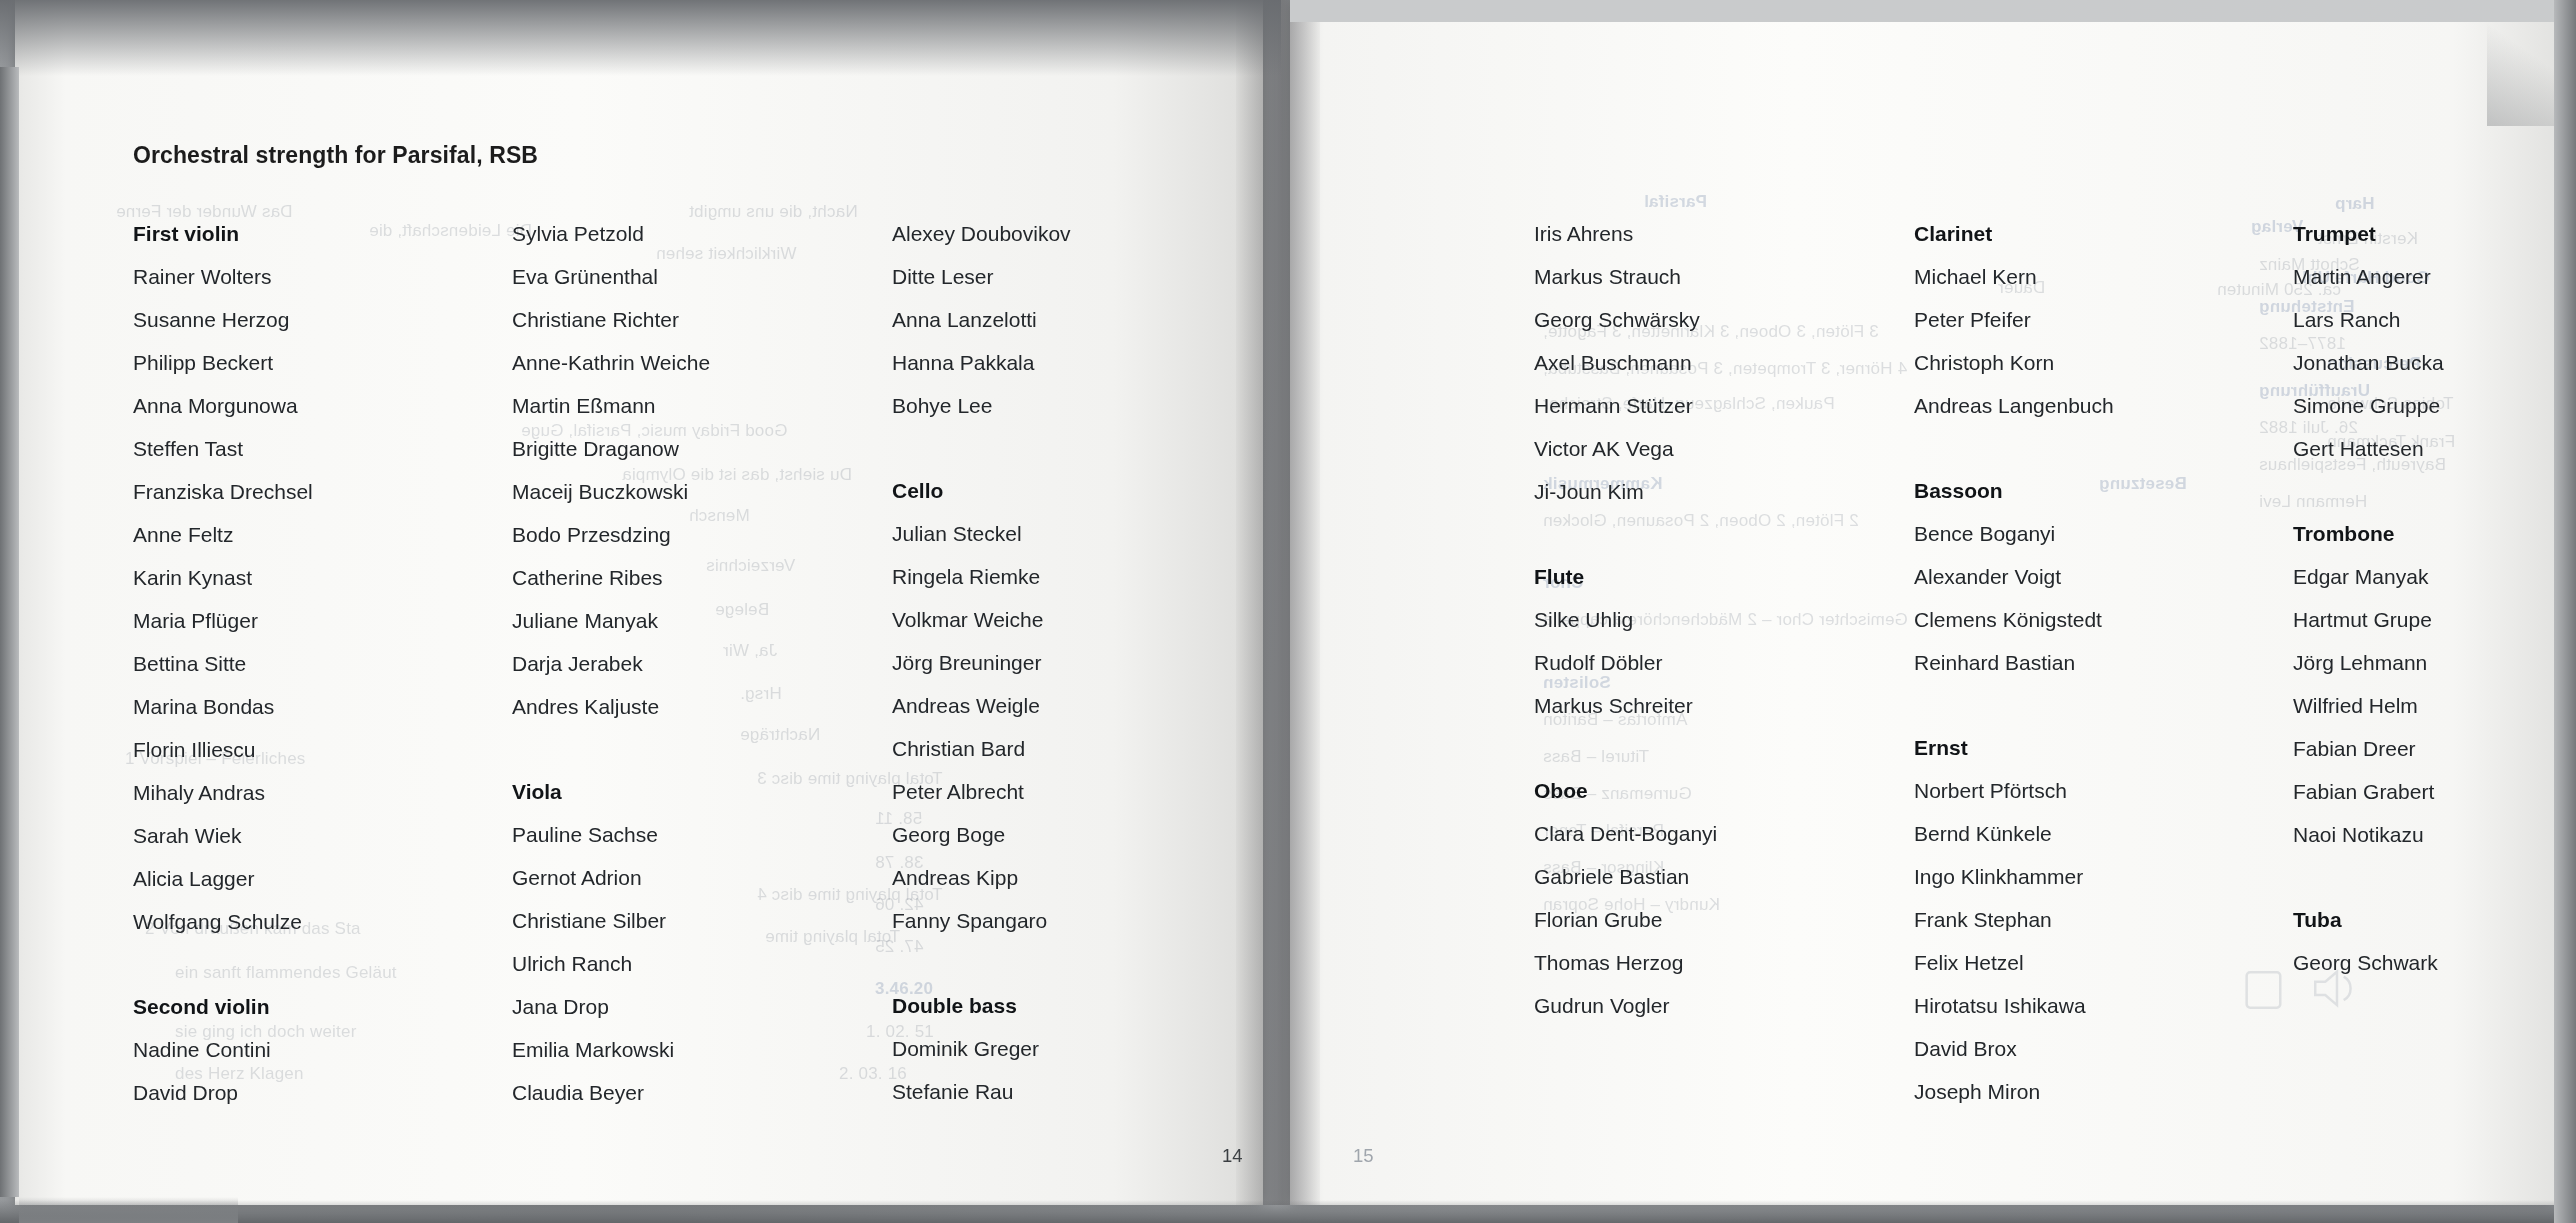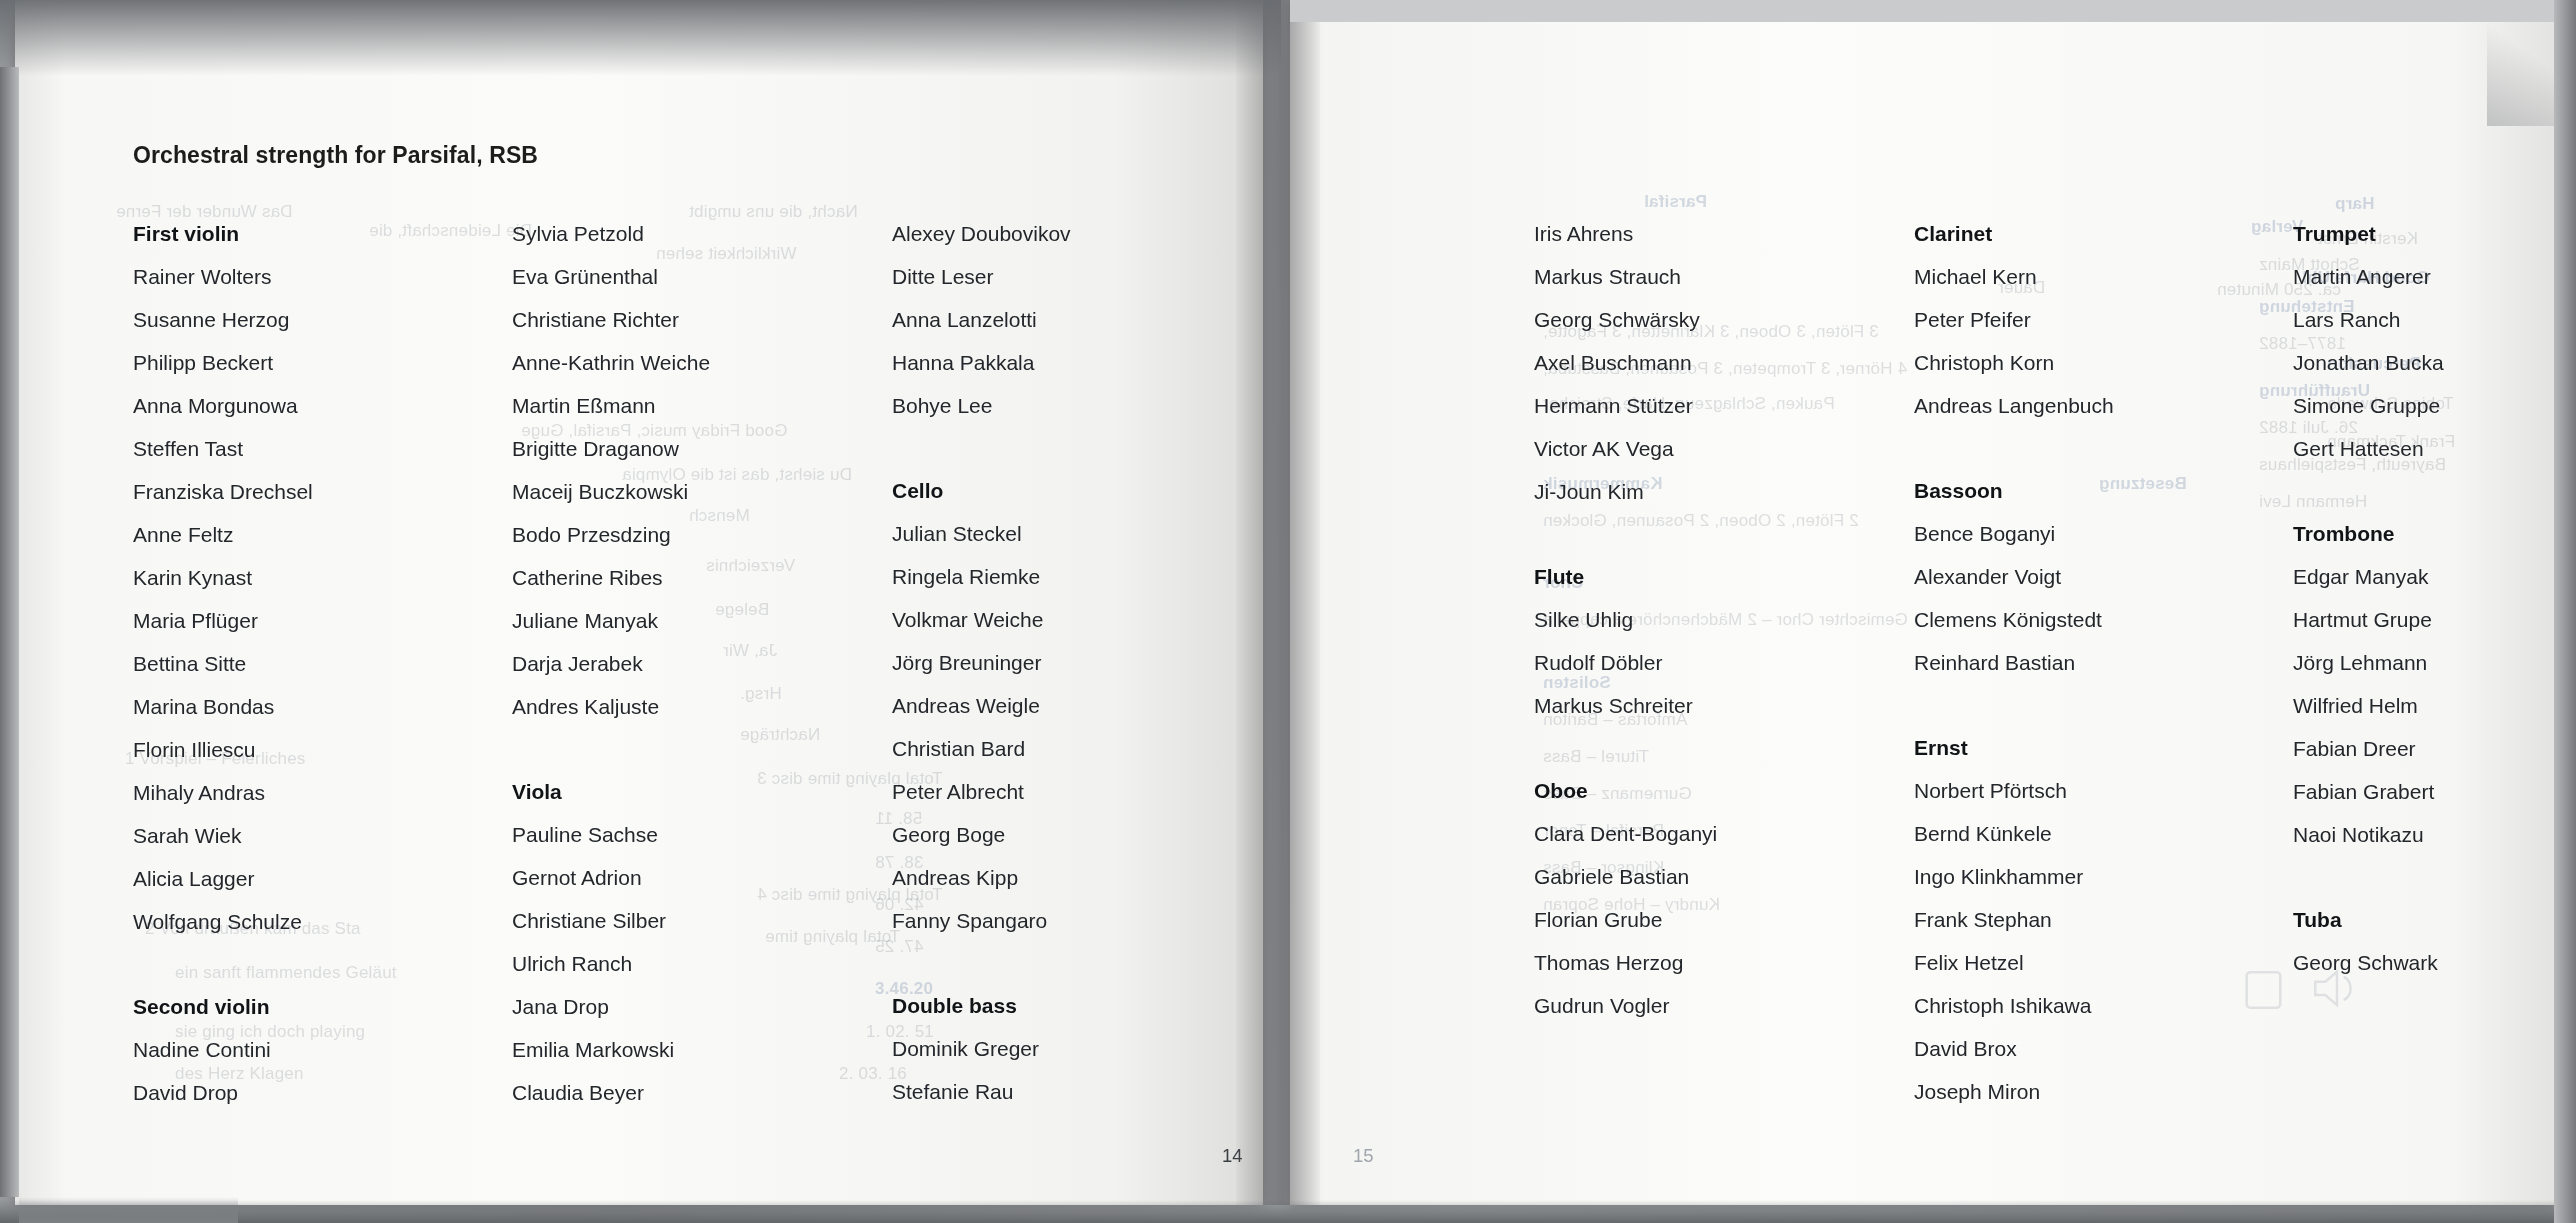--- a/index.html
+++ b/index.html
@@ -178,21 +178,21 @@
     <div class="ghost mirror" style="left:700px; top:600px;">Belege</div>
     <div class="ghost mirror" style="left:708px; top:641px;">Ja, Wir</div>
     <div class="ghost mirror" style="left:725px; top:684px;">Hrsg.</div>
     <div class="ghost mirror" style="left:725px; top:725px;">Nachträge</div>
     <div class="ghost mirror" style="left:742px; top:769px;">Total playing time disc 3</div>
     <div class="ghost mirror" style="left:742px; top:885px;">Total playing time disc 4</div>
     <div class="ghost mirror" style="left:750px; top:927px;">Total playing time</div>
     <div class="ghost" style="left:110px; top:749px;text-align:center;">1  Vorspiel  –  Feierliches</div>
     <div class="ghost" style="left:110px; top:919px;margin-left:20px;">2  Von draußen kam das Sta</div>
     <div class="ghost" style="left:160px; top:963px;">ein sanft flammendes Geläut</div>
-    <div class="ghost" style="left:160px; top:1022px;">sie ging ich doch playing</div>
+    <div class="ghost" style="left:160px; top:1022px;">sie ging ich doch weiter</div>
     <div class="ghost" style="left:160px; top:1064px;">des Herz Klagen</div>
     <div class="ghost mirror" style="left:860px; top:809px;">58. 11</div>
     <div class="ghost mirror" style="left:860px; top:853px;">38. 78</div>
     <div class="ghost mirror" style="left:860px; top:895px;">42. 06</div>
     <div class="ghost mirror" style="left:860px; top:937px;">47. 25</div>
     <div class="ghost b" style="left:860px; top:979px;">3.46.20</div>
     <div class="ghost" style="left:851px; top:1022px;">1.  02.  51</div>
     <div class="ghost" style="left:824px; top:1064px;">2.  03.  16</div>
 
     <div class="page-title">Orchestral strength for Parsifal, RSB</div>
@@ -338,21 +338,21 @@
         <div class="entry">Alexander Voigt</div>
         <div class="entry">Clemens Königstedt</div>
         <div class="entry">Reinhard Bastian</div>
         <div class="spacer"></div>
         <div class="heading">Ernst</div>
         <div class="entry">Norbert Pförtsch</div>
         <div class="entry">Bernd Künkele</div>
         <div class="entry">Ingo Klinkhammer</div>
         <div class="entry">Frank Stephan</div>
         <div class="entry">Felix Hetzel</div>
-        <div class="entry">Christoph Ishikawa</div>
+        <div class="entry">Hirotatsu Ishikawa</div>
         <div class="entry">David Brox</div>
         <div class="entry">Joseph Miron</div>
       </div>
     <div class="col" id="rcol2" style="left:1003px;">
         <div class="heading">Trumpet</div>
         <div class="entry">Martin Angerer</div>
         <div class="entry">Lars Ranch</div>
         <div class="entry">Jonathan Bucka</div>
         <div class="entry">Simone Gruppe</div>
         <div class="entry">Gert Hattesen</div>

